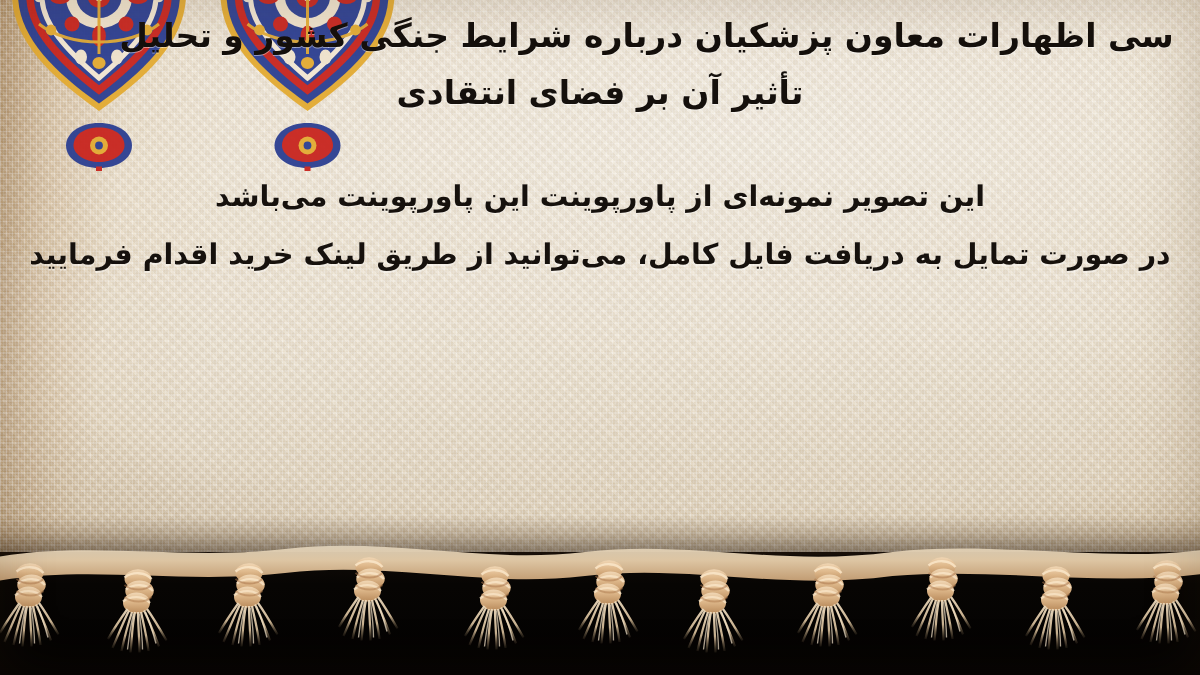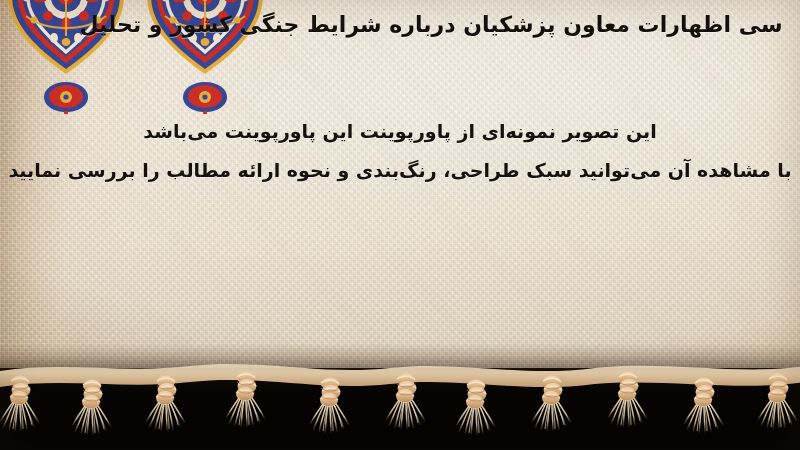--- a/index.html
+++ b/index.html
@@ -271,25 +271,26 @@
         <use href="#medallion" x="0" y="0" transform="translate(66,88)"></use>
         <use href="#medallion" x="0" y="0" transform="translate(205,88)"></use>
         <use href="#pendant" x="0" y="0" transform="translate(66,148)"></use>
         <use href="#pendant" x="0" y="0" transform="translate(205,148)"></use>
       </g>
     </svg>
   </div>
 
   <div class="headline">
     <span class="ln1">سی اظهارات معاون پزشکیان درباره شرایط جنگی کشور و تحلیل</span>
+    <span class="ln2">تأثیر آن بر فضای انتقادی</span>
   </div>
 
   <div class="body-copy">
     <span class="bl first">این تصویر نمونه‌ای از پاورپوینت این پاورپوینت می‌باشد</span>
-    <span class="bl">با مشاهده آن می‌توانید سبک طراحی، رنگ‌بندی و نحوه ارائه مطالب را بررسی نمایید</span>
+    <span class="bl">در صورت تمایل به دریافت فایل کامل، می‌توانید از طریق لینک خرید اقدام فرمایید</span>
   </div>
 
   <div class="black-ground"></div>
   <div class="edge-shadow"></div>
 
   <div class="fringe-band">
     <svg width="800" height="98" viewBox="0 0 800 98" xmlns="http://www.w3.org/2000/svg">
       <defs>
         <linearGradient id="cordG" x1="0" y1="0" x2="0" y2="1">
           <stop offset="0%" stop-color="#f0d6b4"></stop>

